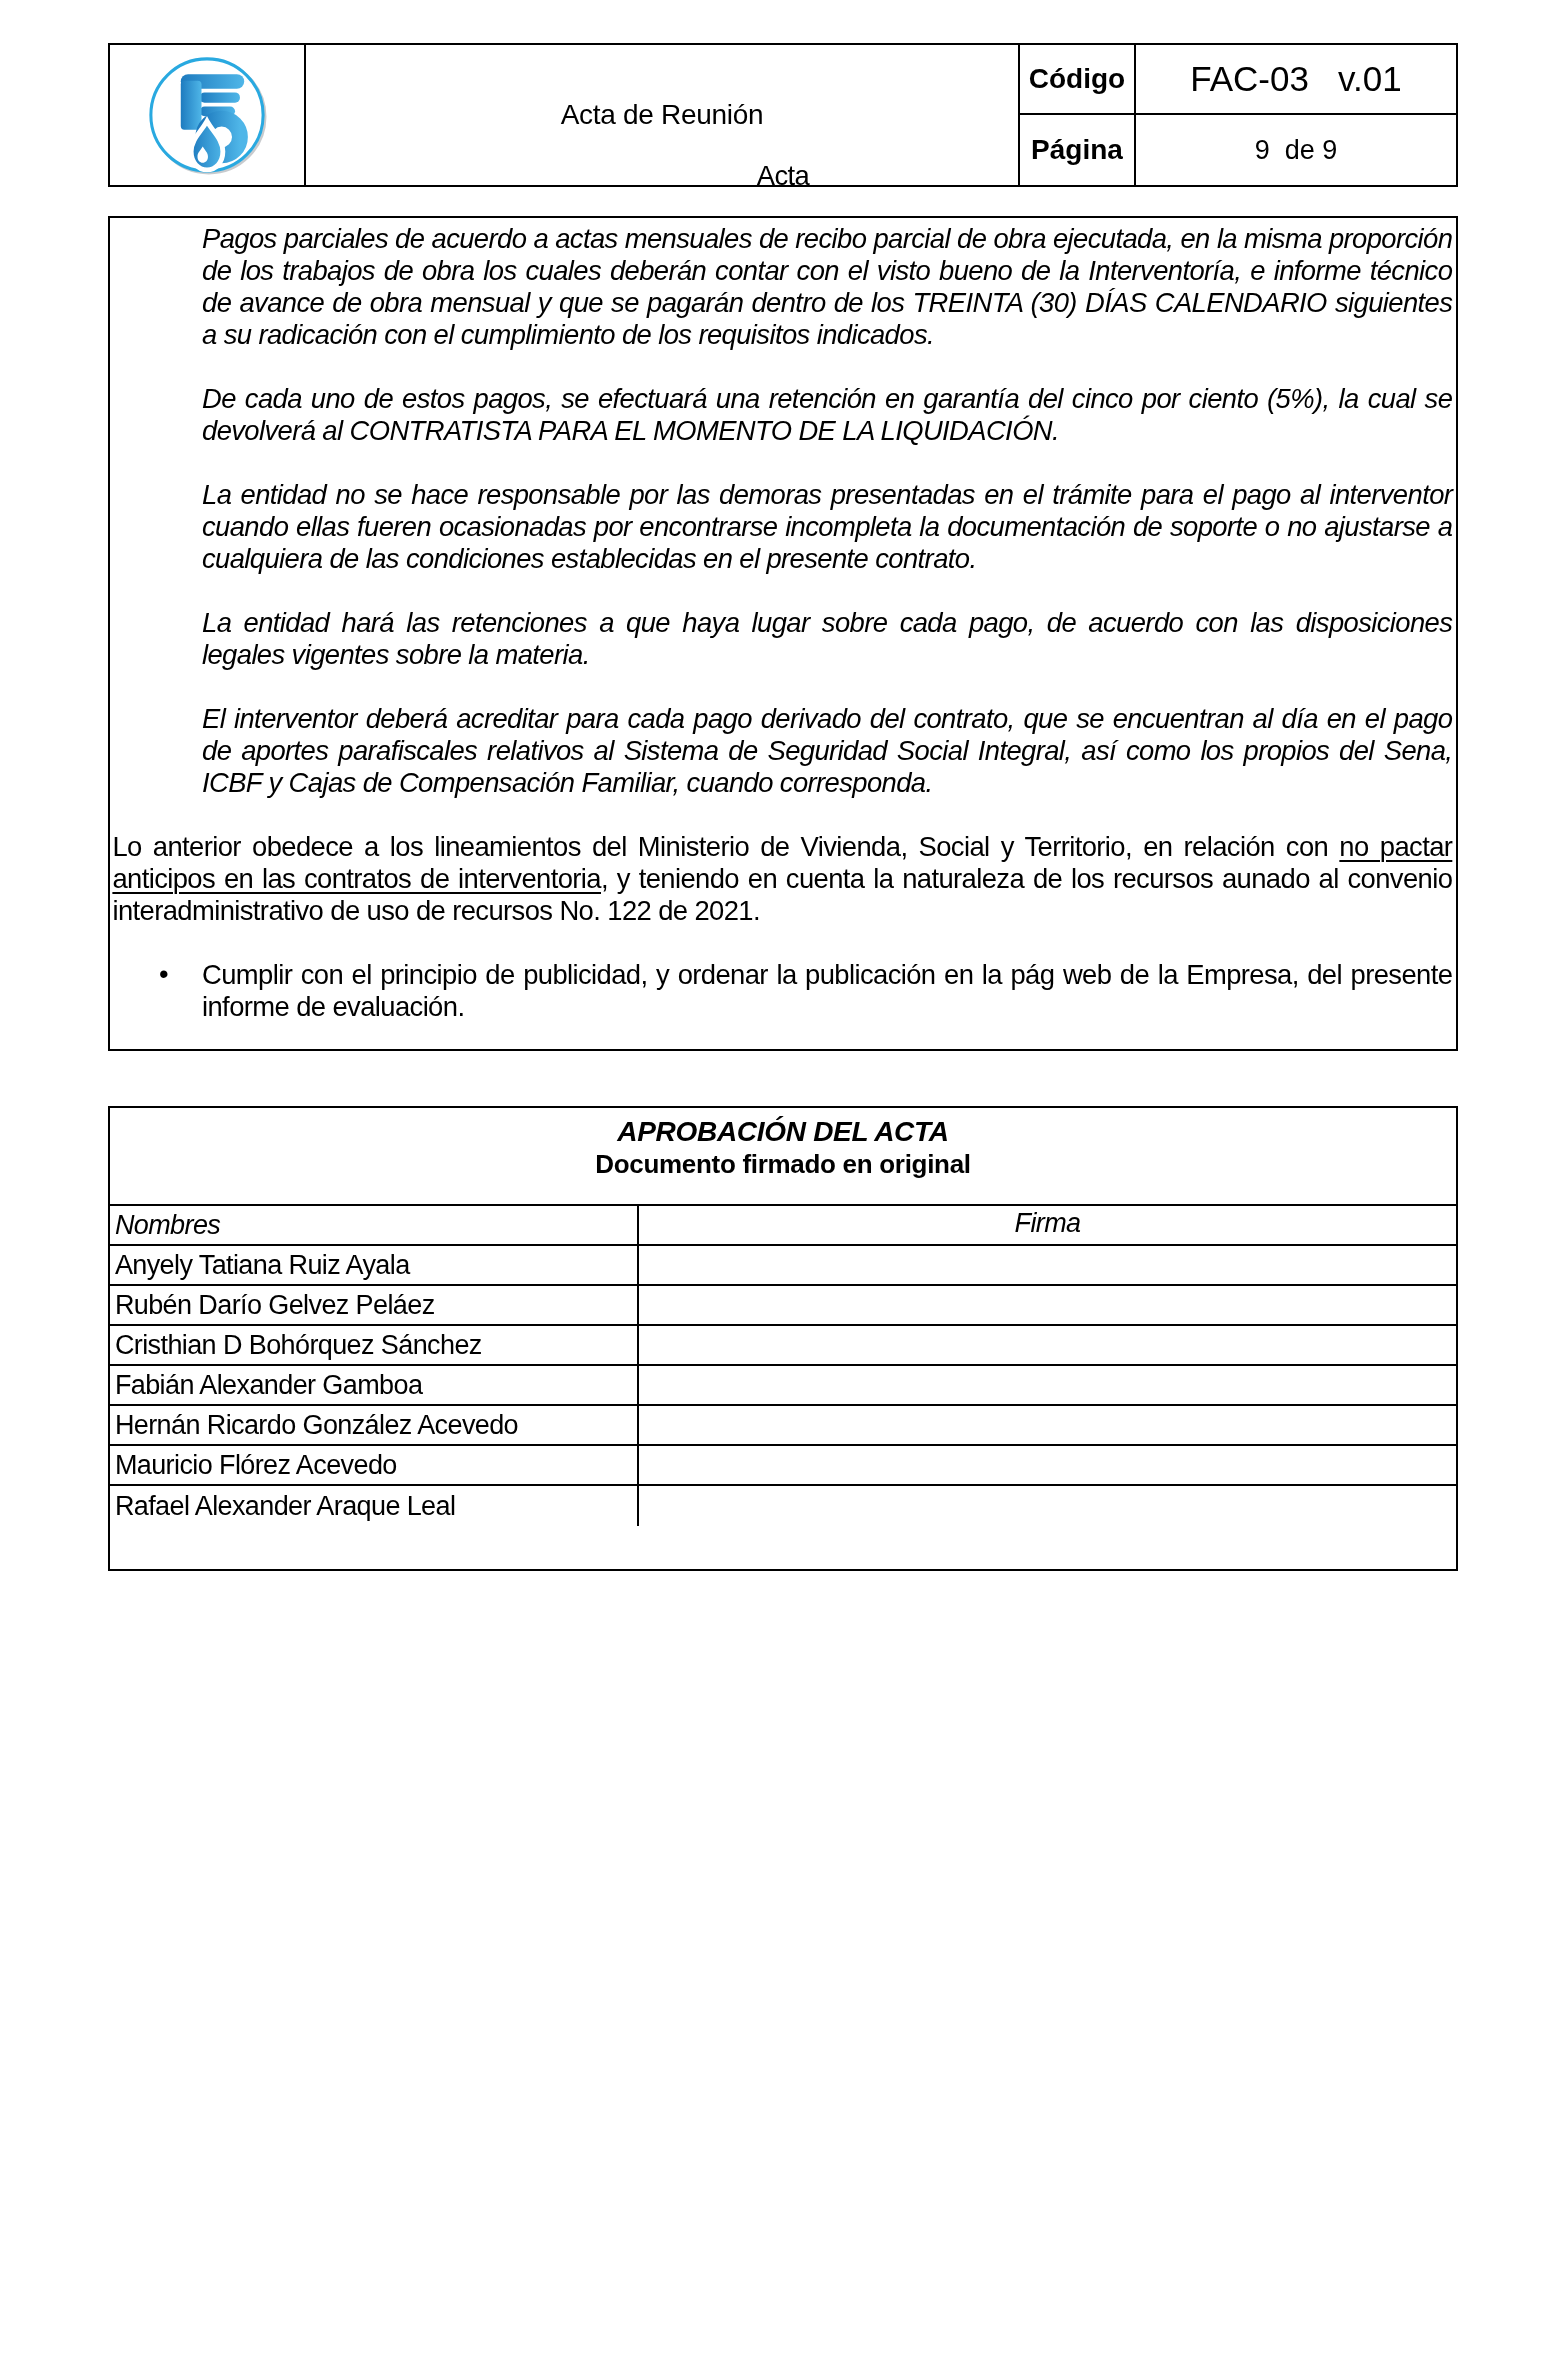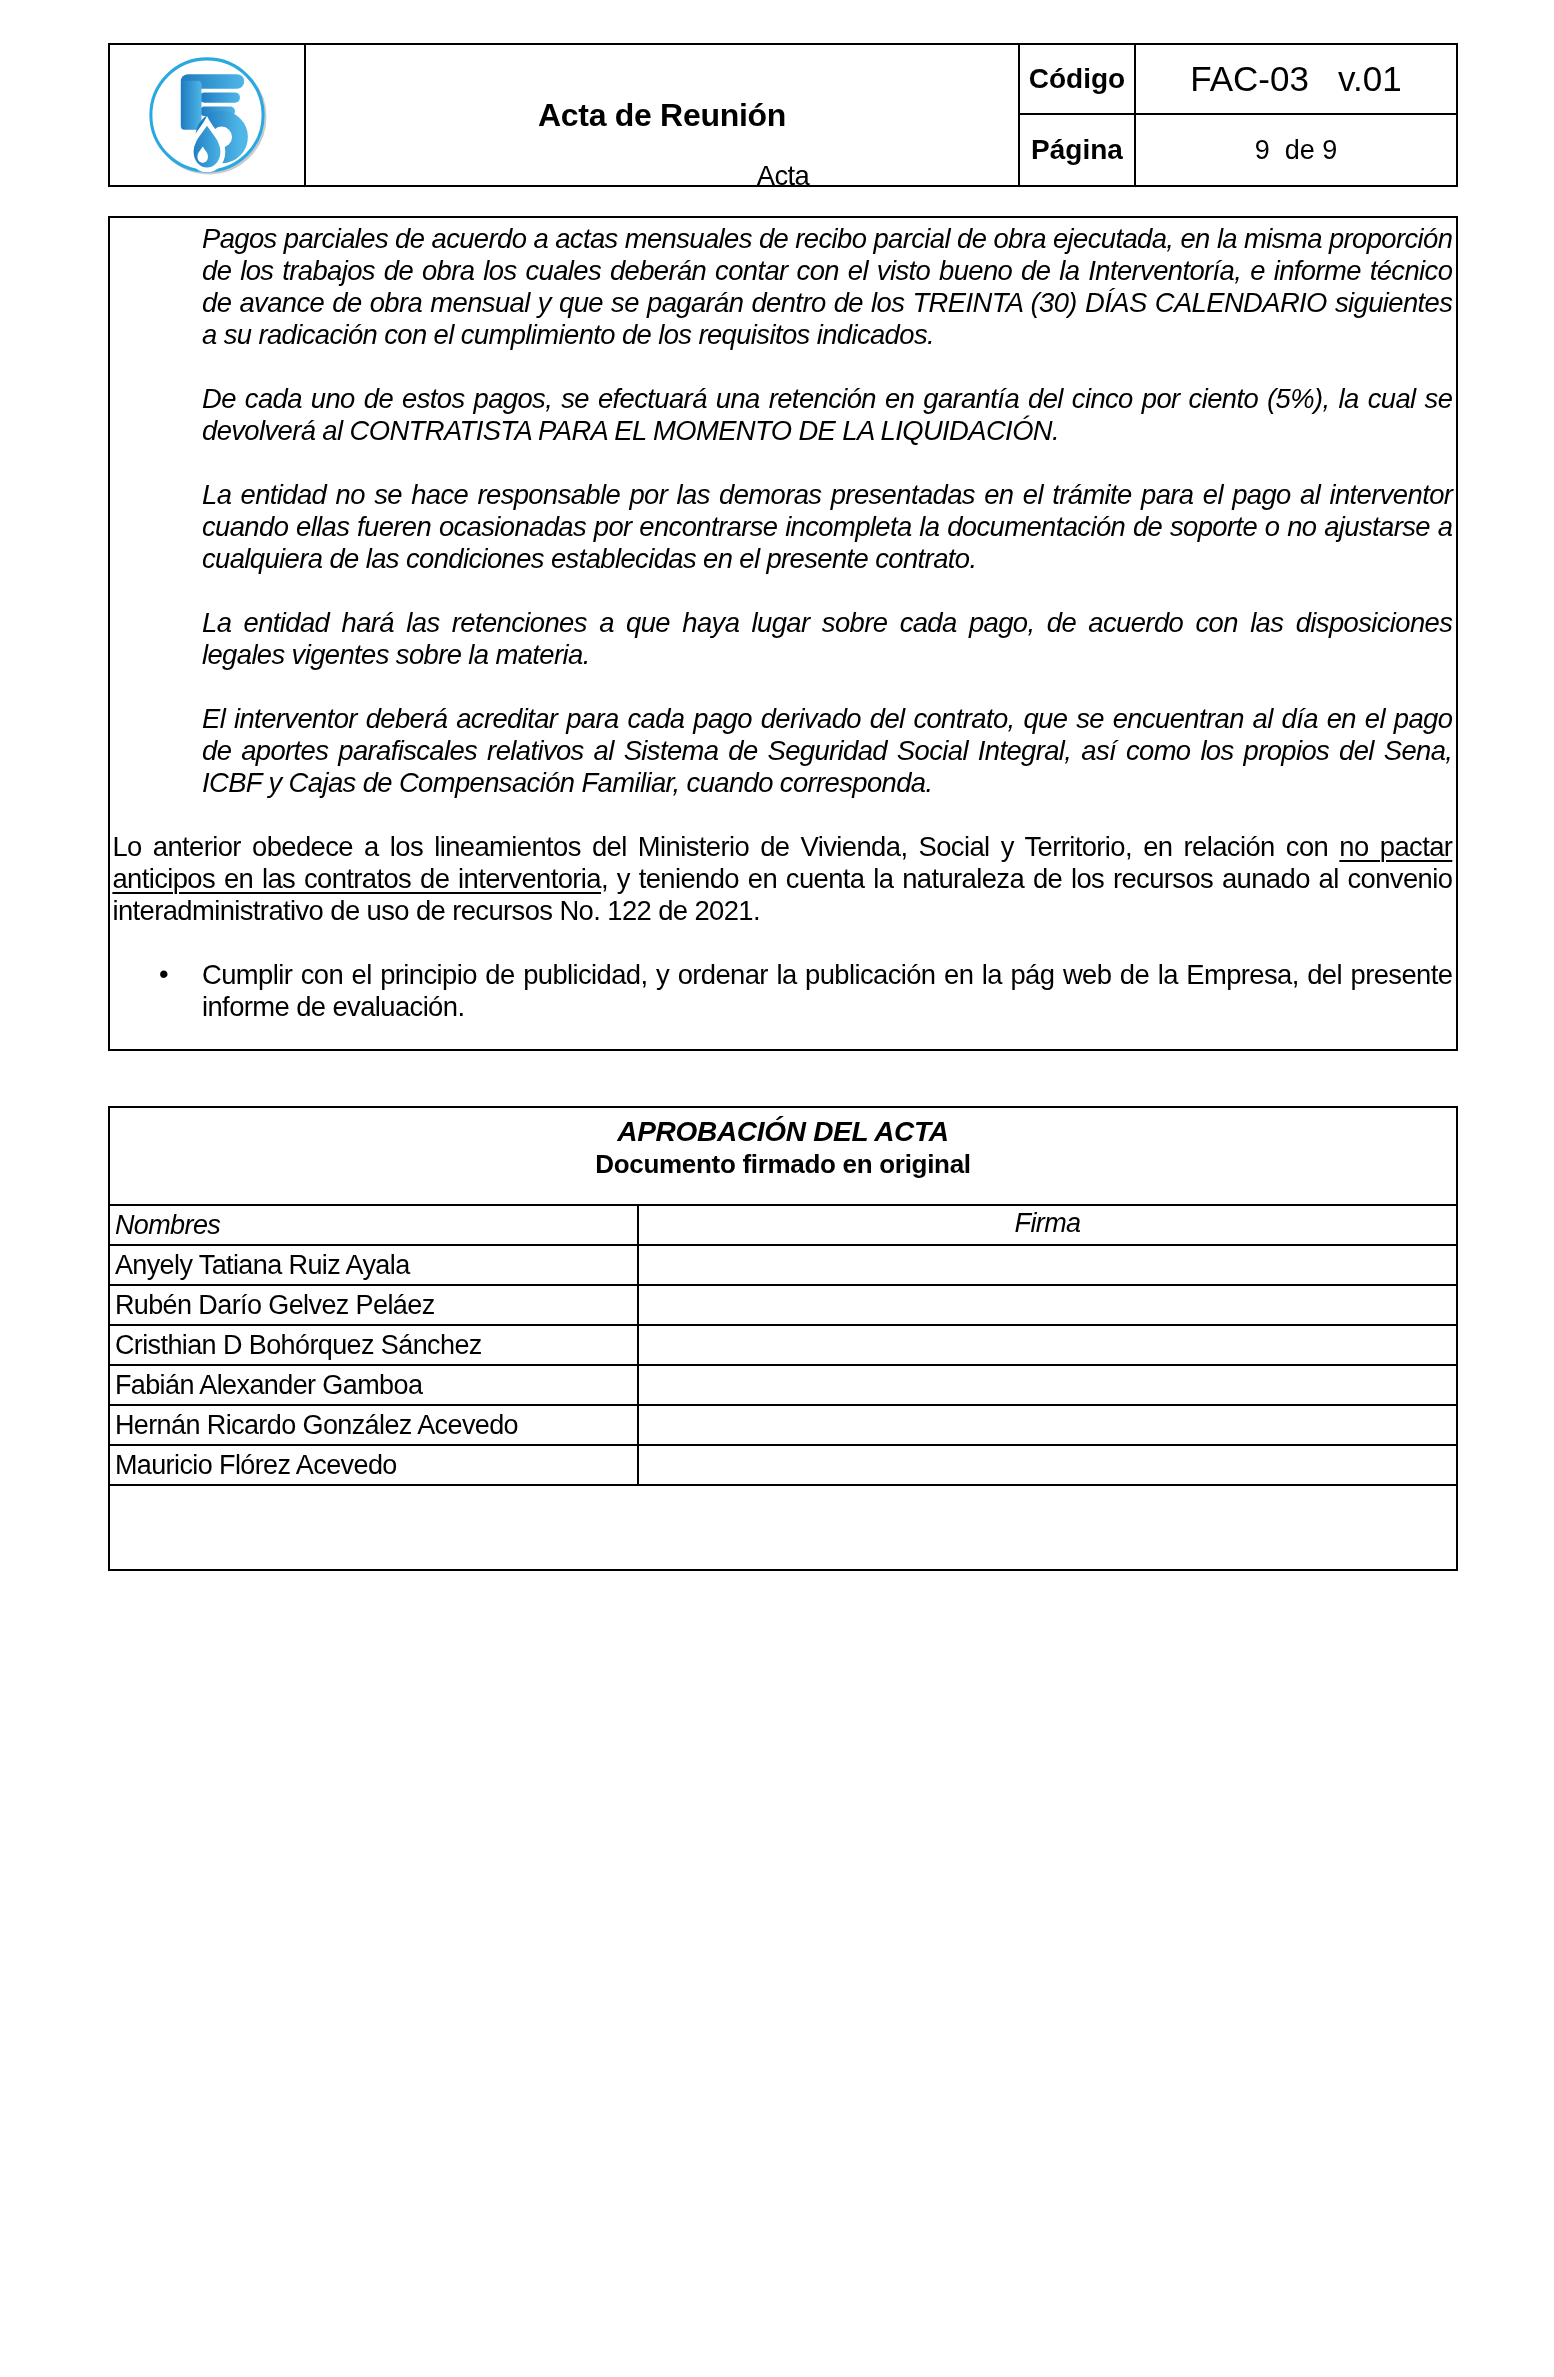--- a/index.html
+++ b/index.html
@@ -24,21 +24,21 @@
     grid-template-columns:196px 714px 116px auto;
     grid-template-rows:70px auto;
     grid-template-areas:
       "logo title lab1 val1"
       "logo title lab2 val2";
     background:transparent;
     z-index:2;
   }
   .hcell{box-sizing:border-box;display:flex;align-items:center;justify-content:center;}
   .cell-logo{grid-area:logo;border-right:2.4px solid #000;}
-  .cell-title{grid-area:title;border-right:2.4px solid #000;font-weight:bold;font-size:32px;letter-spacing:-0.3px;}
+  .cell-title{grid-area:title;border-right:2.4px solid #000;font-weight:normal;font-size:28px;letter-spacing:-0.3px;}
   .cell-lab1{grid-area:lab1;border-right:2.4px solid #000;border-bottom:2.4px solid #000;font-weight:bold;font-size:28px;}
   .cell-val1{grid-area:val1;border-bottom:2.4px solid #000;font-size:35px;white-space:pre;}
   .cell-lab2{grid-area:lab2;border-right:2.4px solid #000;font-weight:bold;font-size:28px;}
   .cell-val2{grid-area:val2;font-size:27px;white-space:pre;}
 
   
   .acta-clip{
     position:absolute;
     left:108px; top:160px;
     width:1350px; height:25px;
@@ -208,18 +208,19 @@
     </div>
     <div class="arow">
       <div class="acell aname">Hernán Ricardo González Acevedo</div>
       <div class="acell"></div>
     </div>
     <div class="arow">
       <div class="acell aname">Mauricio Flórez  Acevedo</div>
       <div class="acell"></div>
     </div>
     <div class="arow">
+      <div class="acell aname">Rafael Alexander Araque Leal</div>
       <div class="acell"></div>
     </div>
   </div>
 
 </div>
 
 
 </body></html>

